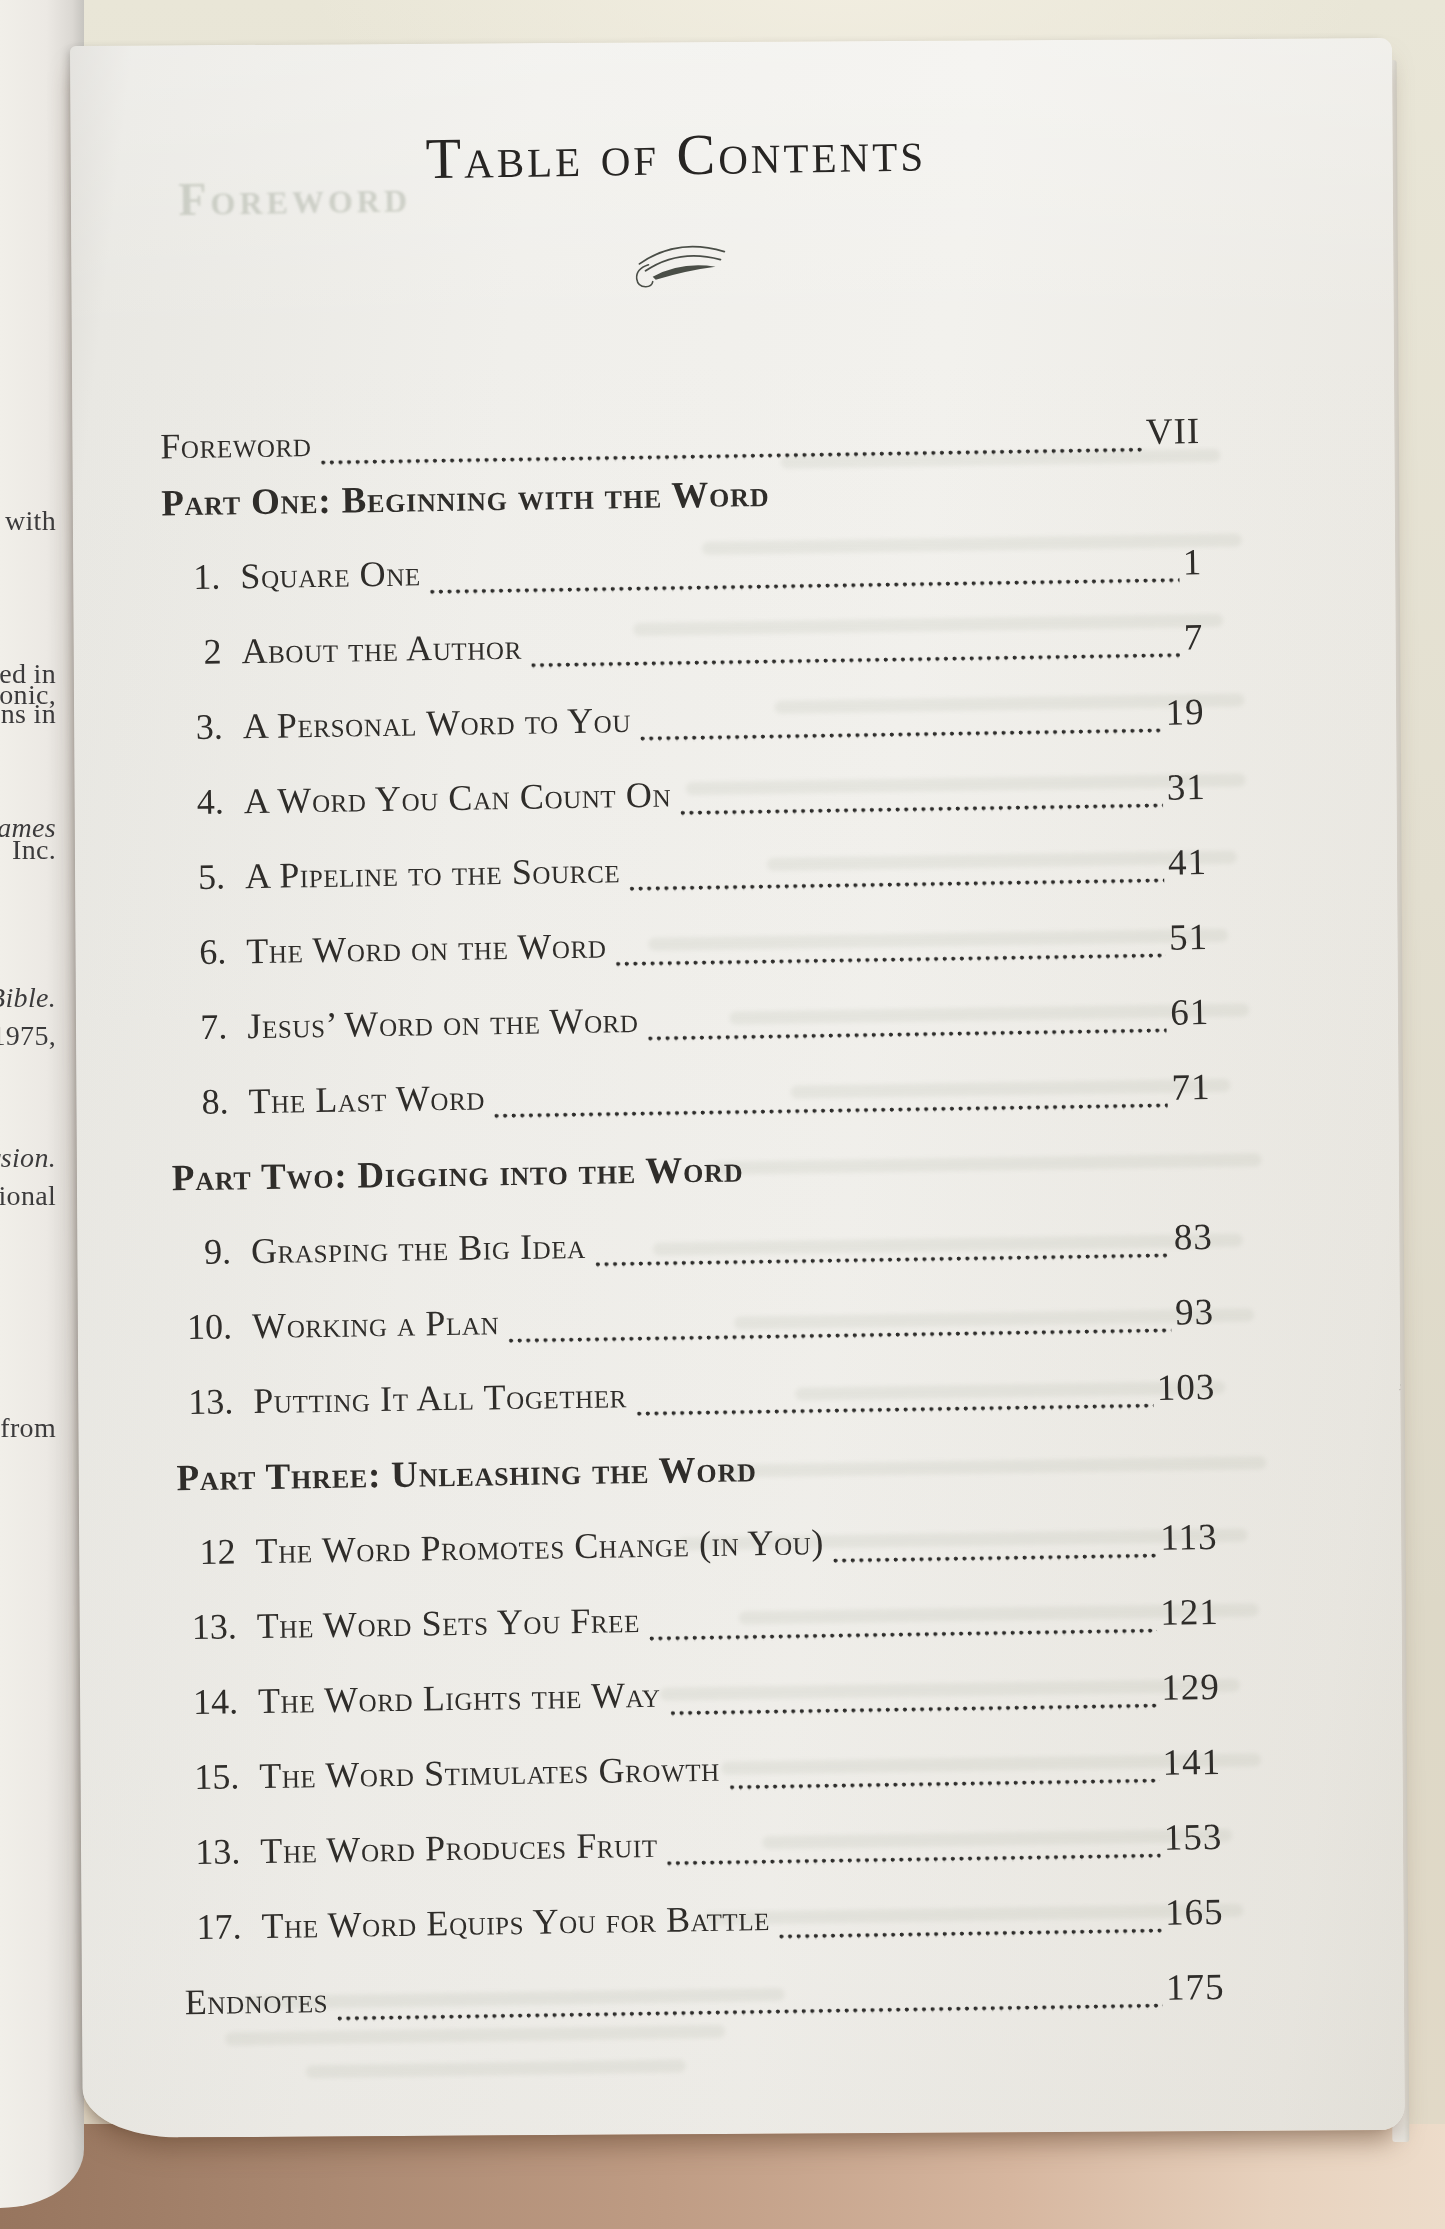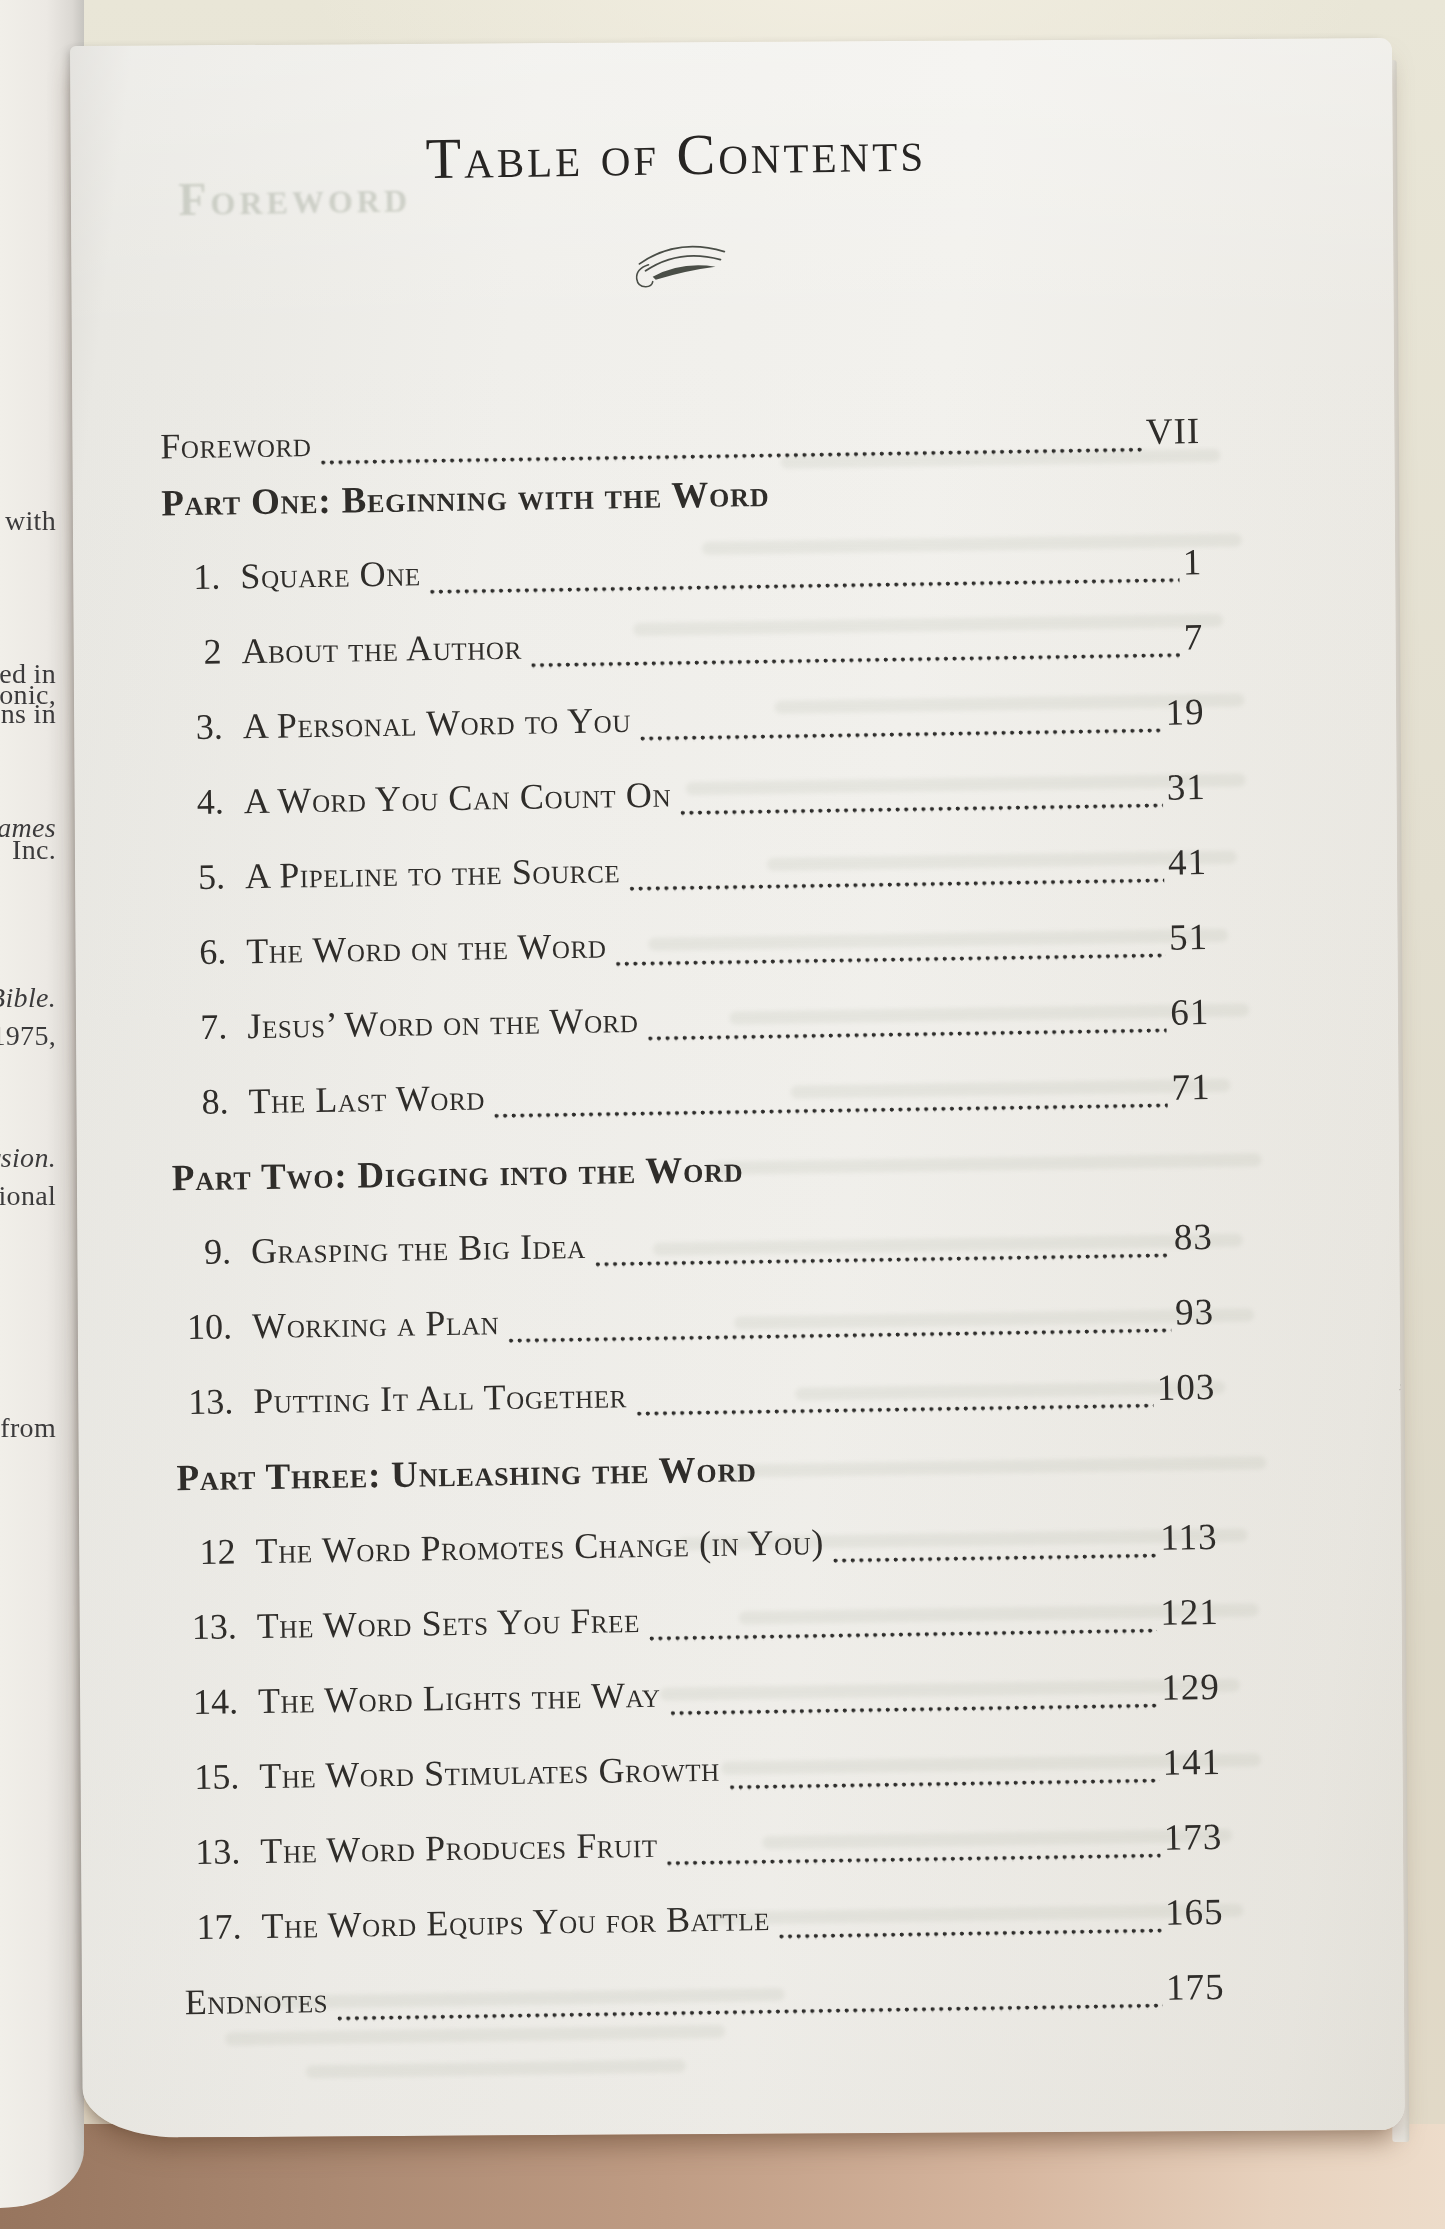--- a/index.html
+++ b/index.html
@@ -253,21 +253,21 @@
           <div class="row entry" style="top: 1695px;">
             <span class="num">15.</span>
             <span class="label">The Word Stimulates Growth</span>
             <span class="leader"></span>
             <span class="pg">141</span>
           </div>
           <div class="row entry" style="top: 1770px;">
             <span class="num">13.</span>
             <span class="label">The Word Produces Fruit</span>
             <span class="leader"></span>
-            <span class="pg">173</span>
+            <span class="pg">153</span>
           </div>
           <div class="row entry" style="top: 1845px;">
             <span class="num">17.</span>
             <span class="label">The Word Equips You for Battle</span>
             <span class="leader"></span>
             <span class="pg">165</span>
           </div>
           <div class="row entry" style="top: 1920px;">
             <span class="label">Endnotes</span>
             <span class="leader"></span>

